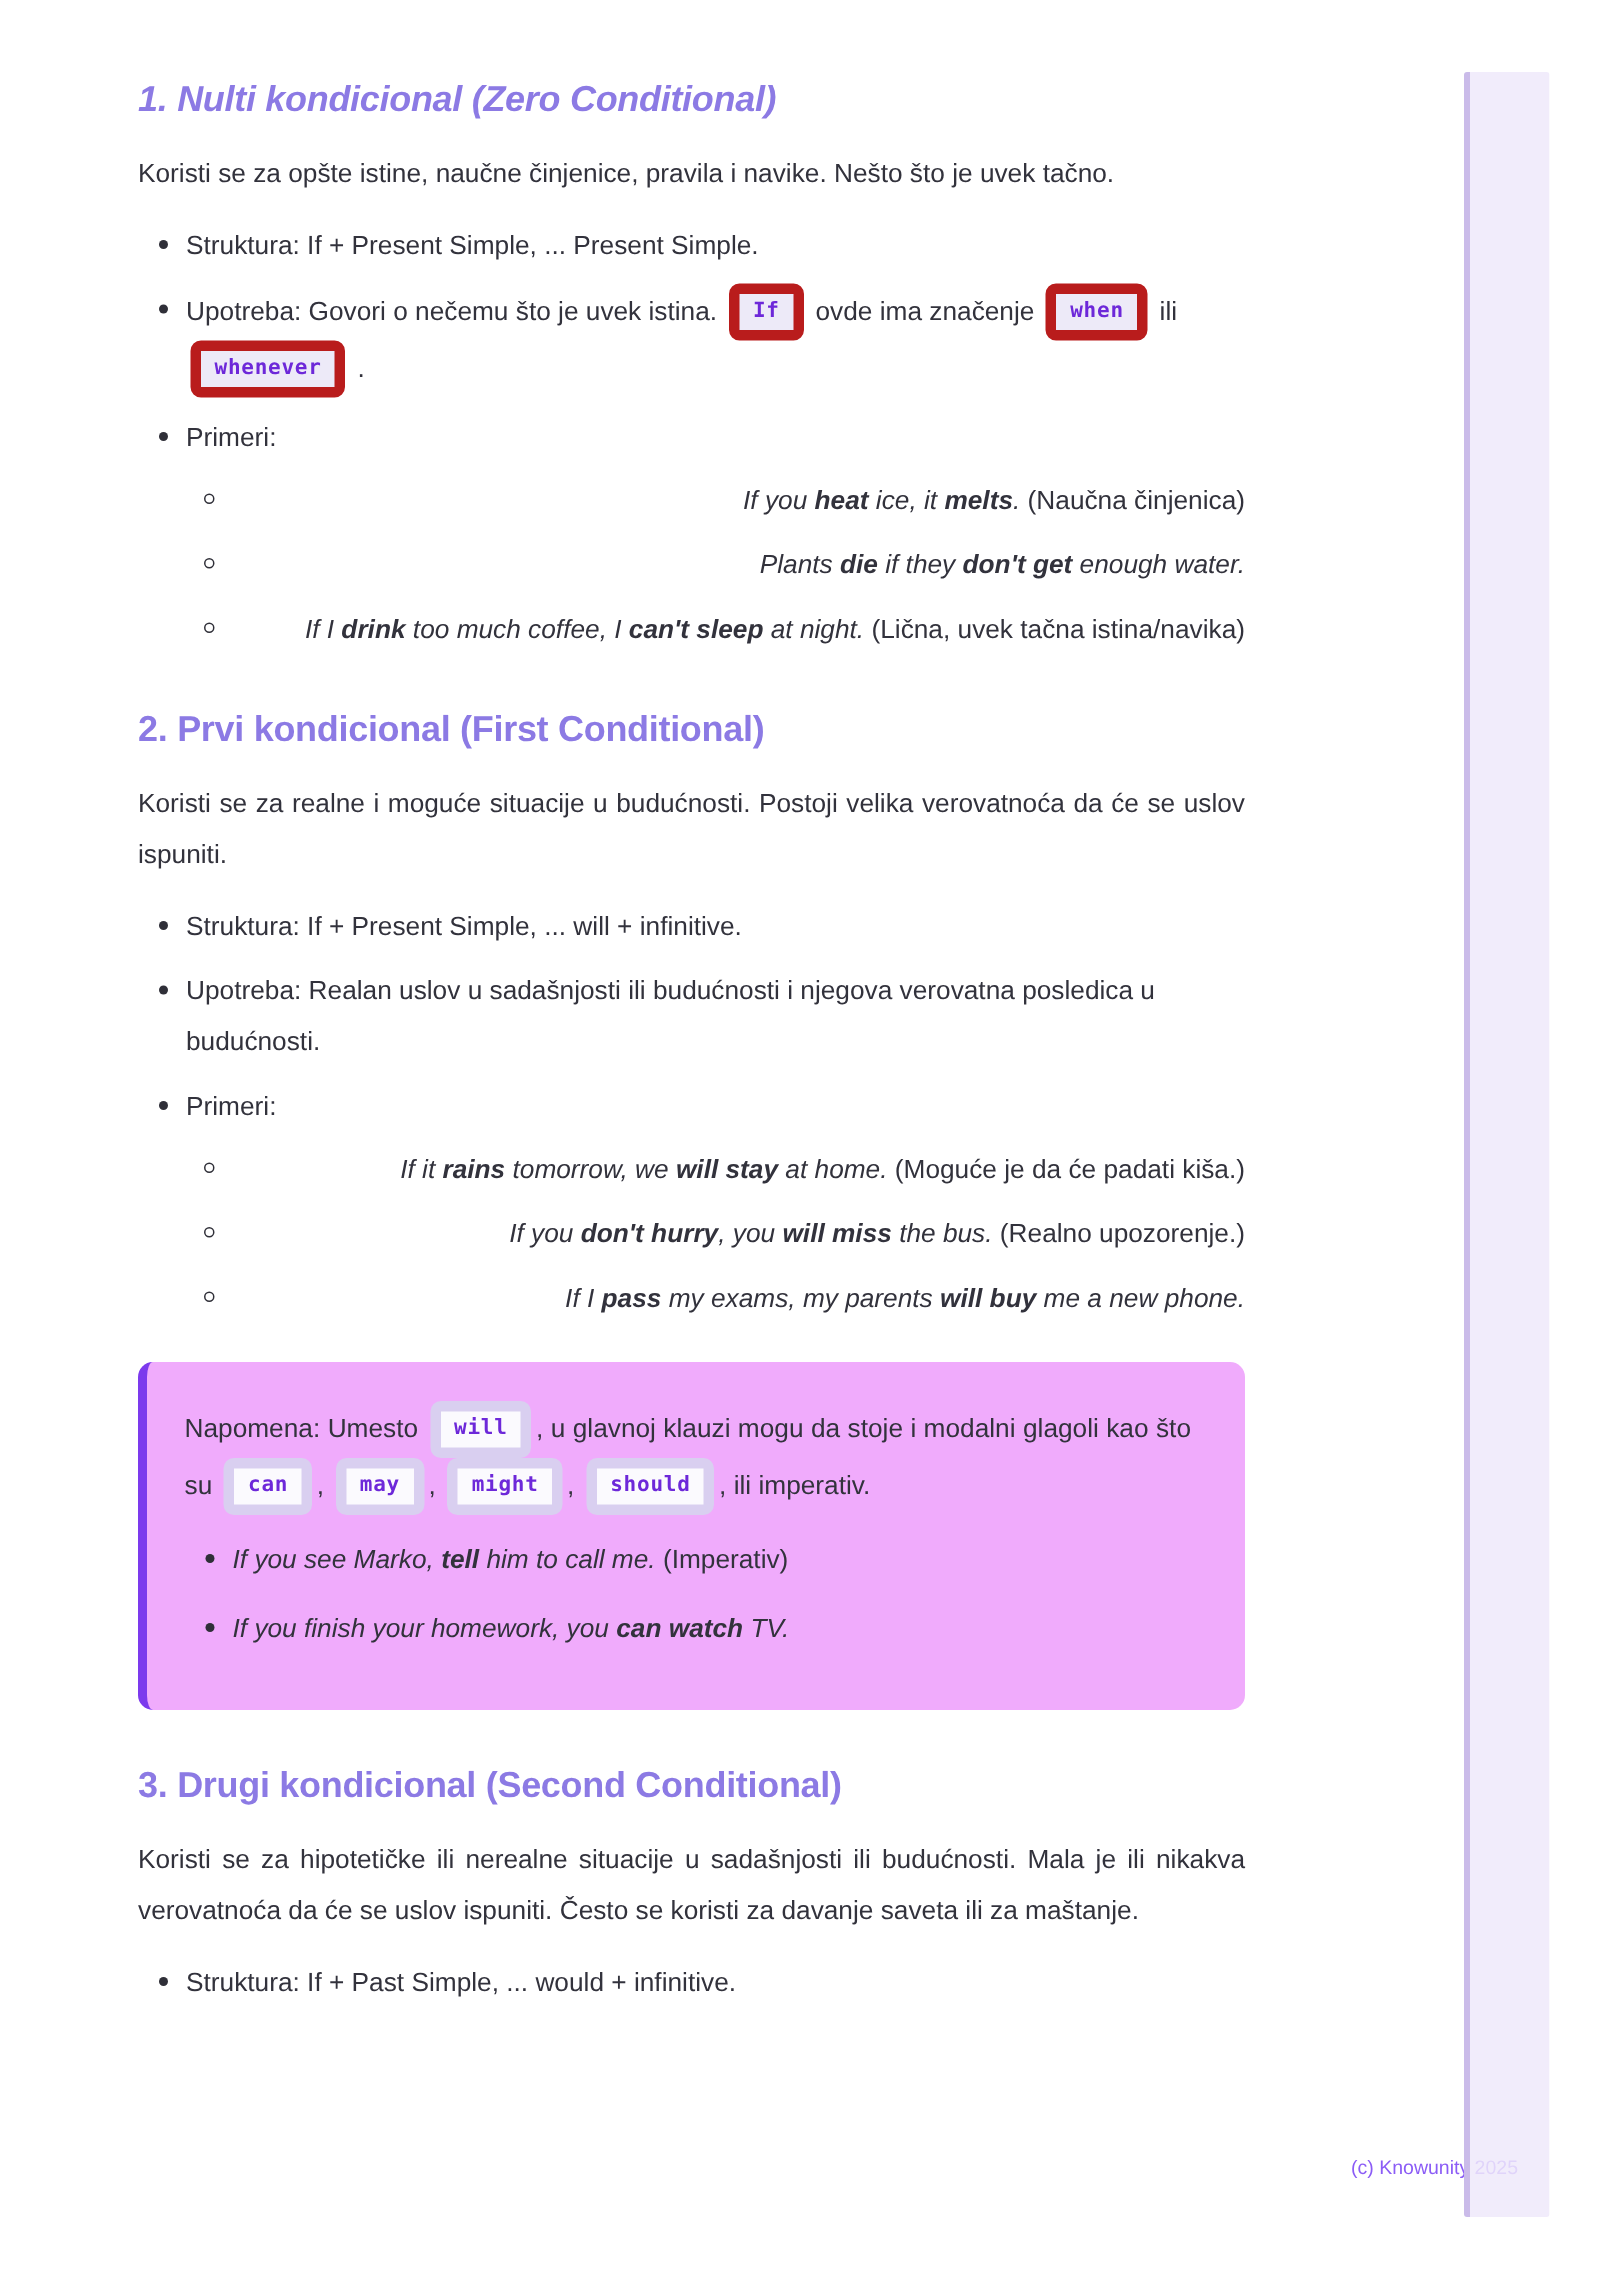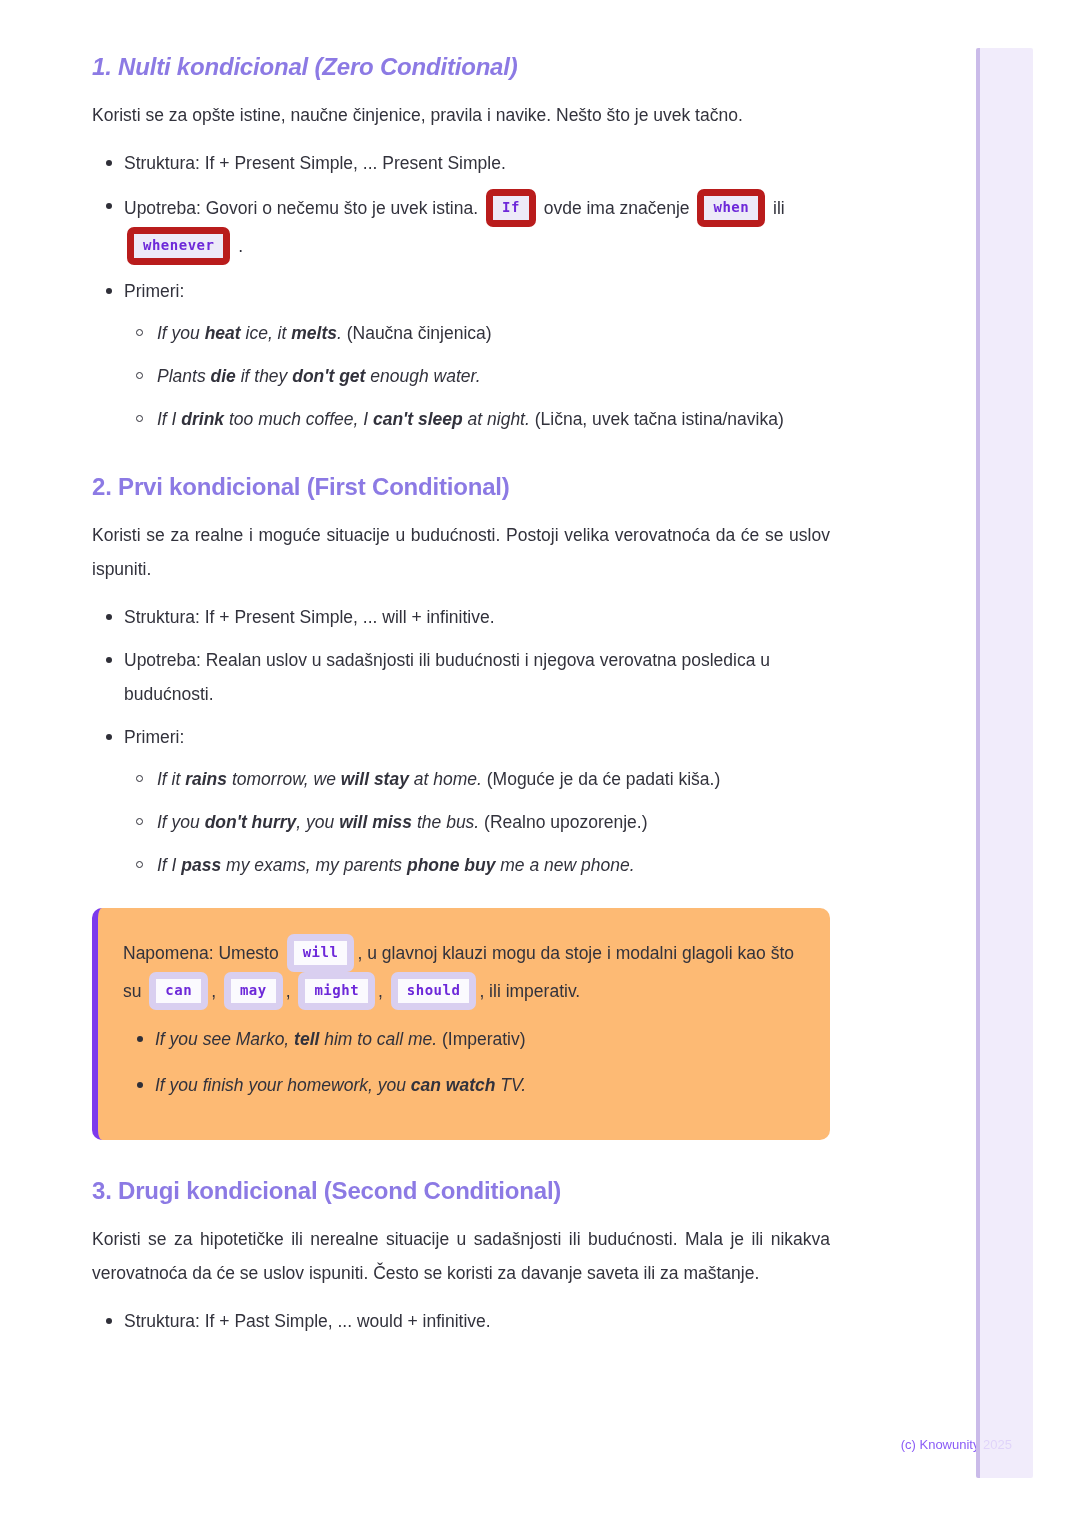--- a/index.html
+++ b/index.html
@@ -11,31 +11,31 @@
   .content{position:absolute;left:92px;top:40px;width:738px;z-index:3;}
   .heading{color:#8c7ae4;font-size:24px;line-height:30px;font-weight:700;margin:36px 0 16px 0;letter-spacing:-0.2px;}
   .heading.first{margin-top:12px;font-style:italic;}
   p.intro{font-size:17.5px;line-height:34px;margin:0 0 10px 0;text-align:justify;}
   .b{font-weight:400;}
   .bi{font-weight:700;}
   .paren{font-style:normal;}
   ul{list-style:none;margin:14px 0 0 0;padding:0;font-size:17.5px;line-height:34px;}
   ul.l1>li{position:relative;padding-left:32px;margin-bottom:9px;}
   ul.l1>li::before{content:"";position:absolute;left:14px;top:14px;width:6px;height:6px;border-radius:50%;background:#2f2f38;}
-  ul.l2{margin:8px 0 0 0;}
+  ul.l2{margin:8px 0 0 0;text-align:right;}
   ul.l2>li{position:relative;padding-left:33px;margin-bottom:9px;font-style:italic;}
   ul.l2>li::before{content:"";position:absolute;left:12px;top:13px;width:5px;height:5px;border-radius:50%;border:1.7px solid #2f2f38;background:transparent;}
   .chip{
     display:inline-block;font-family:"DejaVu Sans Mono",monospace;font-style:normal;
     font-size:14px;font-weight:700;color:#6d28d9;background:#edeaf8;
     border:7px solid #b91c1c;border-radius:7px;padding:2px 9px 3px 9px;
     line-height:19px;margin:0 3px;vertical-align:2px;letter-spacing:0.5px;
   }
   .note{
-    margin-top:26px;background:#fdba74;border-left:6px solid #7c3aed;
+    margin-top:26px;background:#f0abfc;border-left:6px solid #7c3aed;
     border-radius:10px;padding:26px 36px 26px 25px;
   }
   .note p{font-size:17.5px;line-height:37px;margin:0;text-align:justify;}
   .note .chip{background:#fbfafe;border-color:#d9cff0;}
   .note ul.l1{margin-top:12px;}
   .note ul.l1>li{font-style:italic;margin-bottom:12px;}
   .side-panel{
     position:absolute;left:976px;top:48px;width:57px;height:1430px;box-sizing:border-box;
     background:rgba(238,233,250,0.85);border-left:4px solid rgba(199,184,232,0.95);
     z-index:2;border-radius:2px;
@@ -66,21 +66,21 @@
   <div>
     <div class="heading">2. Prvi kondicional (First Conditional)</div>
     <p class="intro"><span>Koristi se za </span><span class="b">realne i moguće situacije u budućnosti</span><span>. Postoji velika verovatnoća da će se uslov ispuniti.</span></p>
     <ul class="l1">
       <li><span class="b">Struktura</span><span>: </span><span class="b">If + Present Simple, ... will + infinitive.</span></li>
       <li><span class="b">Upotreba</span><span>: Realan uslov u sadašnjosti ili budućnosti i njegova verovatna posledica u budućnosti.</span></li>
       <li><span class="b">Primeri</span><span>:</span>
         <ul class="l2">
           <li><span>If it </span><span class="bi">rains</span><span> tomorrow, we </span><span class="bi">will stay</span><span> at home. </span><span class="paren">(Moguće je da će padati kiša.)</span></li>
           <li><span>If you </span><span class="bi">don't hurry</span><span>, you </span><span class="bi">will miss</span><span> the bus. </span><span class="paren">(Realno upozorenje.)</span></li>
-          <li><span>If I </span><span class="bi">pass</span><span> my exams, my parents </span><span class="bi">phone buy</span><span> me a new phone.</span></li>
+          <li><span>If I </span><span class="bi">pass</span><span> my exams, my parents </span><span class="bi">will buy</span><span> me a new phone.</span></li>
         </ul>
       </li>
     </ul>
   </div>
 
   <div class="note">
     <p><span class="b">Napomena</span><span>: Umesto </span><span class="chip">will</span><span>, u glavnoj klauzi mogu da stoje i modalni glagoli kao što su </span><span class="chip">can</span><span>, </span><span class="chip">may</span><span>, </span><span class="chip">might</span><span>, </span><span class="chip">should</span><span>, ili imperativ.</span></p>
     <ul class="l1">
       <li><span>If you see Marko, </span><span class="bi">tell</span><span> him to call me. </span><span class="paren">(Imperativ)</span></li>
       <li><span>If you finish your homework, you </span><span class="bi">can watch</span><span> TV.</span></li>

